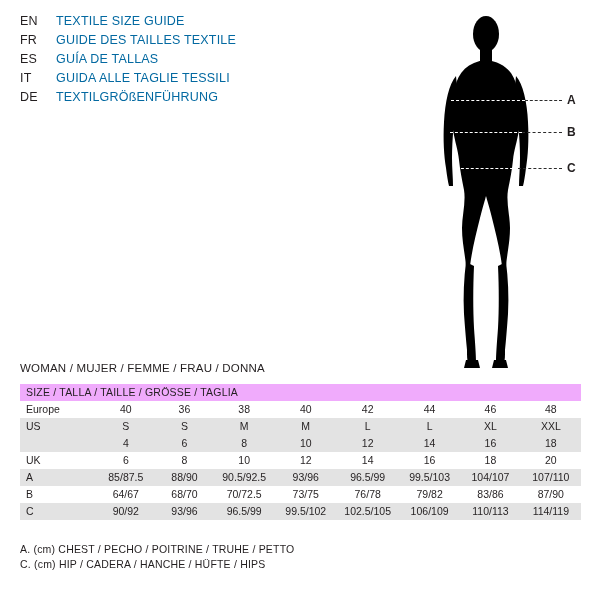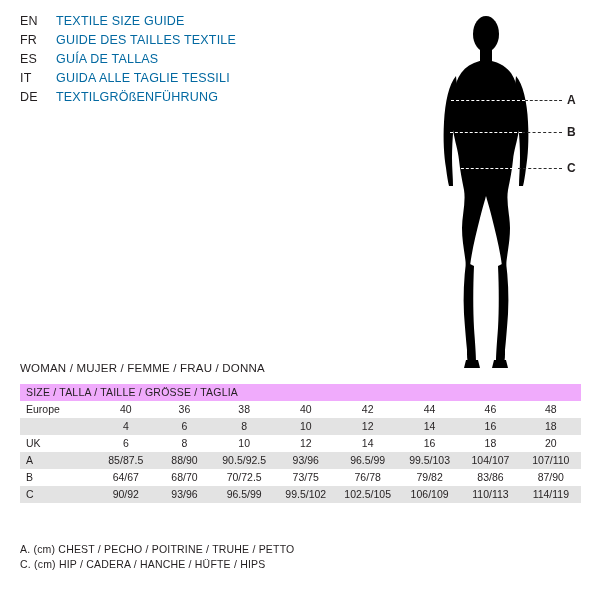--- a/index.html
+++ b/index.html
@@ -267,20 +267,31 @@
         <td>40</td>
         <td>36</td>
         <td>38</td>
         <td>40</td>
         <td>42</td>
         <td>44</td>
         <td>46</td>
         <td>48</td>
       </tr>
 
+      <tr class="shaded">
+        <td class="rowlabel">US</td>
+        <td>S</td>
+        <td>S</td>
+        <td>M</td>
+        <td>M</td>
+        <td>L</td>
+        <td>L</td>
+        <td>XL</td>
+        <td>XXL</td>
+      </tr>
 
       <tr class="shaded">
         <td class="rowlabel"></td>
         <td>4</td>
         <td>6</td>
         <td>8</td>
         <td>10</td>
         <td>12</td>
         <td>14</td>
         <td>16</td>

